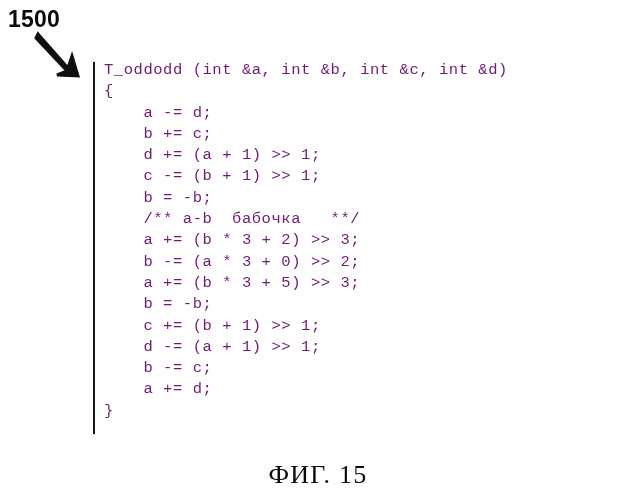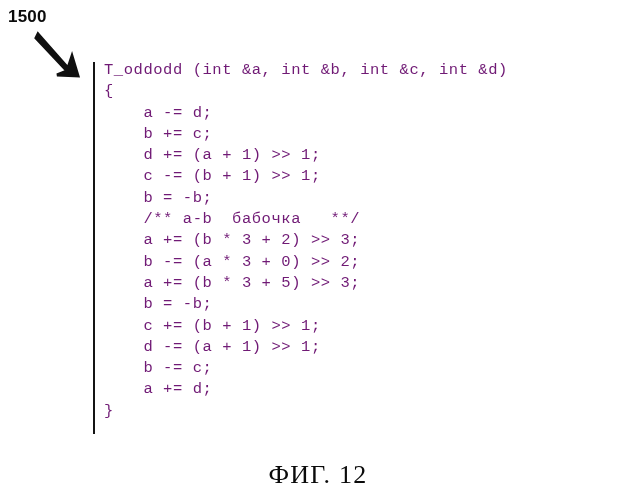--- a/index.html
+++ b/index.html
@@ -16,21 +16,21 @@
     font-family: "Liberation Sans", sans-serif;
     -webkit-font-smoothing: none;
   }
 
   
   #ref-number {
     position: absolute;
     left: 8px;
     top: 8px;
     font-family: "Liberation Sans", sans-serif;
-    font-size: 17px;
+    font-size: 23px;
     font-weight: 700;
     color: #0b0b0b;
     letter-spacing: 0.2px;
     line-height: 1;
     white-space: pre;
   }
 
   
   #lead-arrow {
     position: absolute;
@@ -98,15 +98,15 @@
   <div id="lead-arrow">
     <svg width="62" height="52" viewBox="0 0 62 52" xmlns="http://www.w3.org/2000/svg">
       <path d="M4 4 L34 38 L38 26 L44 46 L23 45 L33 41 L2 8 Z" fill="#101010" stroke="#101010" stroke-width="3" stroke-linejoin="miter"></path>
     </svg>
   </div>
 
   <div id="code-rule"></div>
 
   <pre id="code-listing"><span class="code-line">T_oddodd (int &amp;a, int &amp;b, int &amp;c, int &amp;d)</span><span class="code-line">{</span><span class="code-line">    a -= d;</span><span class="code-line">    b += c;</span><span class="code-line">    d += (a + 1) &gt;&gt; 1;</span><span class="code-line">    c -= (b + 1) &gt;&gt; 1;</span><span class="code-line">    b = -b;</span><span class="code-line">    /** a-b  бабочка   **/</span><span class="code-line">    a += (b * 3 + 2) &gt;&gt; 3;</span><span class="code-line">    b -= (a * 3 + 0) &gt;&gt; 2;</span><span class="code-line">    a += (b * 3 + 5) &gt;&gt; 3;</span><span class="code-line">    b = -b;</span><span class="code-line">    c += (b + 1) &gt;&gt; 1;</span><span class="code-line">    d -= (a + 1) &gt;&gt; 1;</span><span class="code-line">    b -= c;</span><span class="code-line">    a += d;</span><span class="code-line">}</span></pre>
 
-  <div id="figure-caption">ФИГ. 12</div>
+  <div id="figure-caption">ФИГ. 15</div>
 
 </div>
 
 </body></html>

